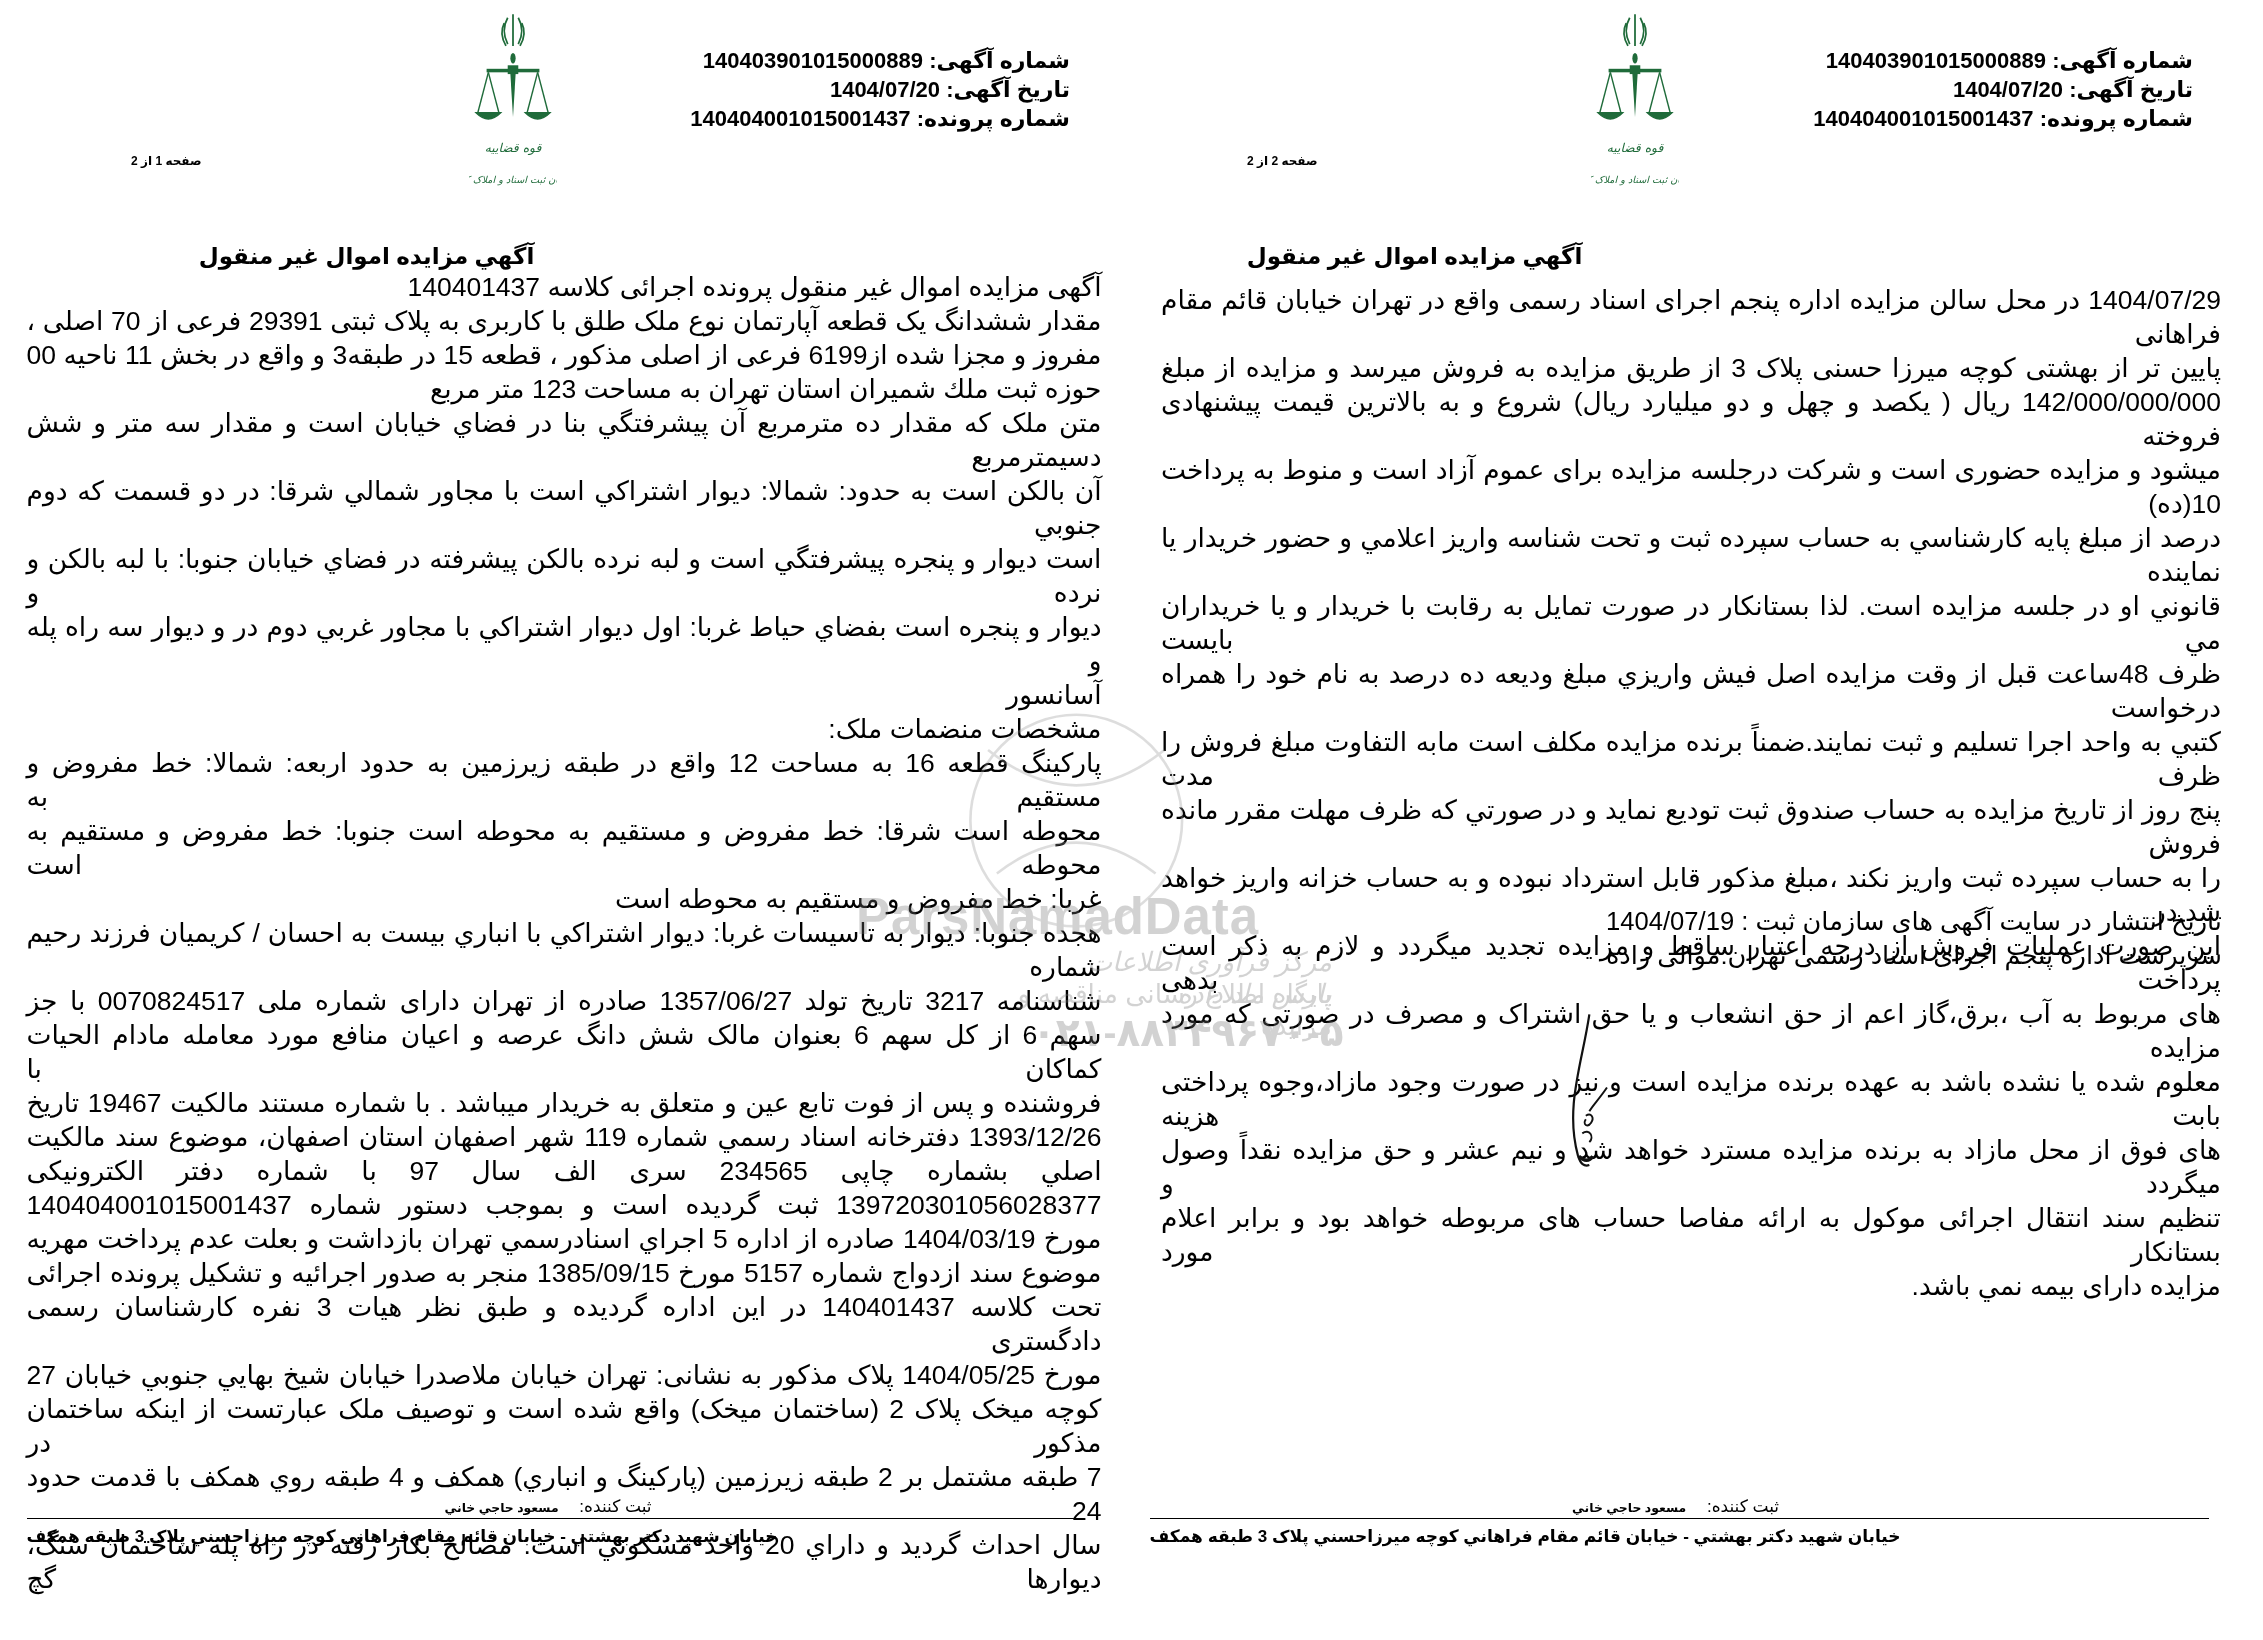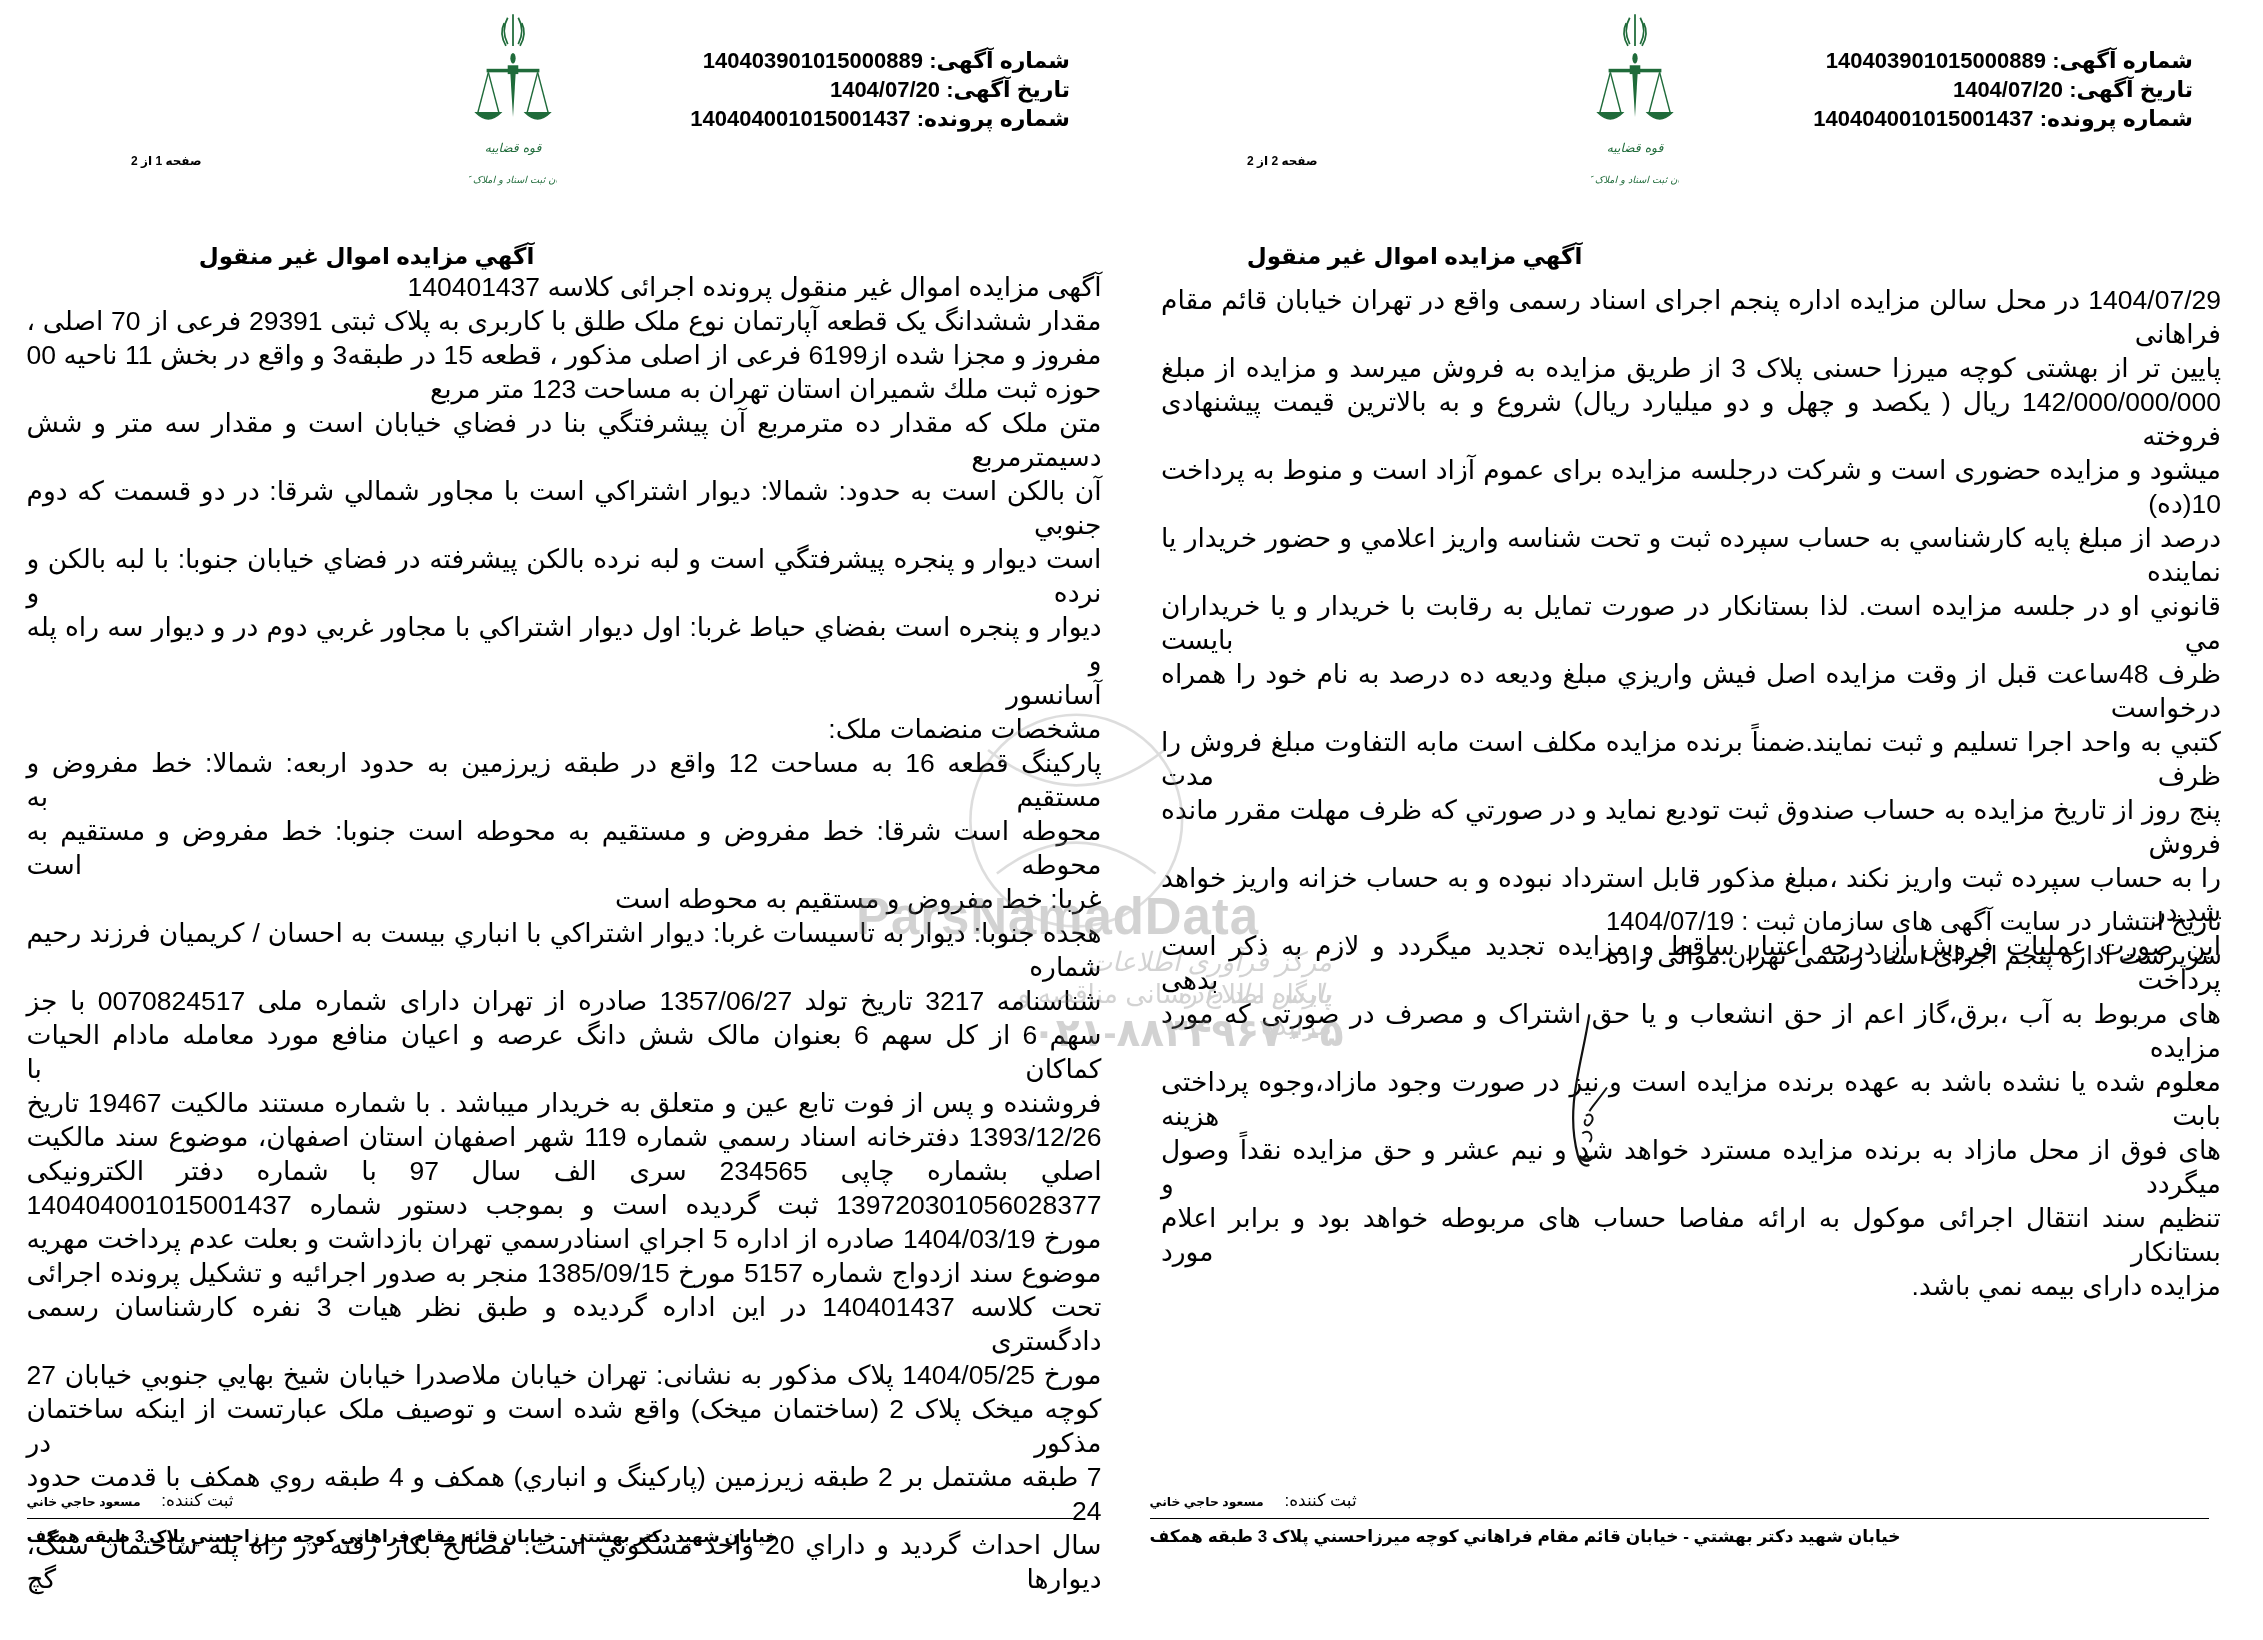--- a/index.html
+++ b/index.html
@@ -59,21 +59,21 @@
   .signature {
     position: absolute; top: 1010px; left: 415px; width: 75px; height: 163px;
   }
 
   .footer {
     position: absolute; direction: rtl;
   }
   .page.left .footer { top: 1491px; left: 26.5px; width: 1050px; }
   .page.right .footer { top: 1491px; left: 17.6px; width: 1059px; }
   .footer .registrar {
-    text-align: left; font-size: 17px; height: 26.5px; line-height: 20px;
+    text-align: center; font-size: 17px; height: 26.5px; line-height: 31px;
     border-bottom: 1.8px solid #000; padding-right: 7px;
   }
   .footer .registrar .lbl { font-size: 17px; }
   .footer .registrar .name { font-size: 12.4px; margin-right: 16px; font-weight: bold; }
   .footer .address {
     text-align: left; font-size: 17px; margin-top: 7px; padding-right: 7px; font-weight: bold;
   }
 
   .watermark {
     position: absolute; left: 697px; top: 697px; width: 635px; height: 353px;

